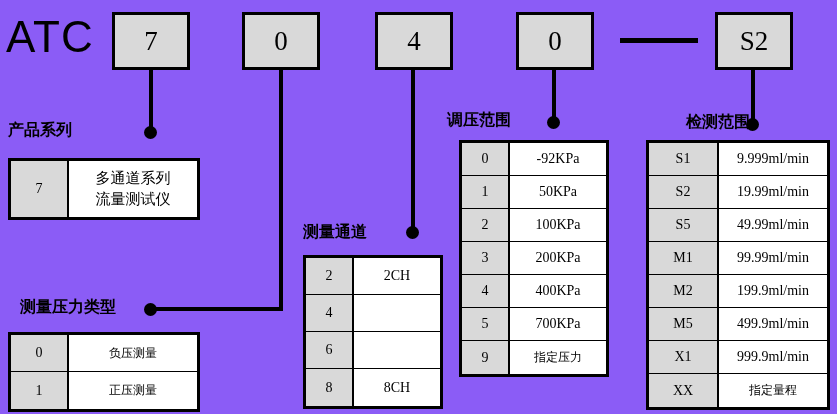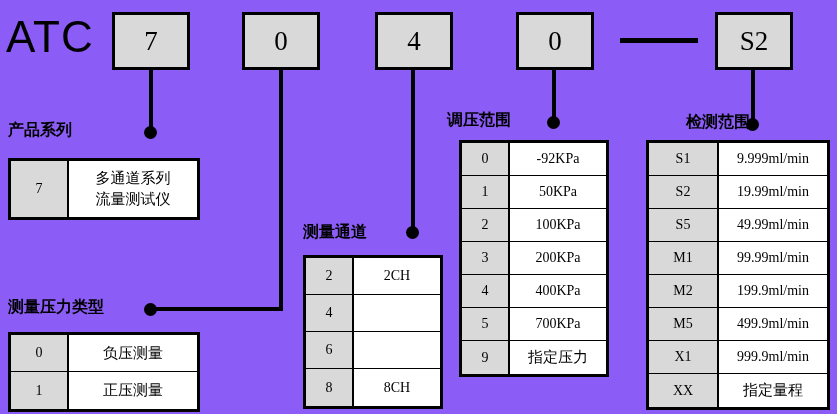--- a/index.html
+++ b/index.html
@@ -107,21 +107,21 @@
     align-items: center;
     justify-content: center;
     font-size: 14px;
     color: #000;
     text-align: center;
     box-sizing: border-box;
     padding: 0 2px;
   }
   .spec .desc.cn {
     font-family: "DejaVu Sans", sans-serif;
-    font-size: 15px;
+    font-size: 12px;
   }
 
   
   #series-table .row { height: 56px; }
   #series-table .code { width: 58px; }
   #series-table .desc {
     flex-direction: column;
     font-family: "DejaVu Sans", sans-serif;
     font-size: 15px;
     line-height: 21px;
@@ -173,21 +173,21 @@
   <div class="spec" id="series-table" style="left:8px; top:158px; width:192px;">
     <div class="row">
       <div class="code">7</div>
       <div class="desc">
         <span>多通道系列</span>
         <span>流量测试仪</span>
       </div>
     </div>
   </div>
 
-  <div class="caption" style="left:8px; top:297px;">测量压力类型</div>
+  <div class="caption" style="left:20px; top:297px;">测量压力类型</div>
   <div class="spec" id="ptype-table" style="left:8px; top:332px; width:192px;">
     <div class="row">
       <div class="code">0</div>
       <div class="desc cn">负压测量</div>
     </div>
     <div class="row">
       <div class="code">1</div>
       <div class="desc cn">正压测量</div>
     </div>
   </div>

